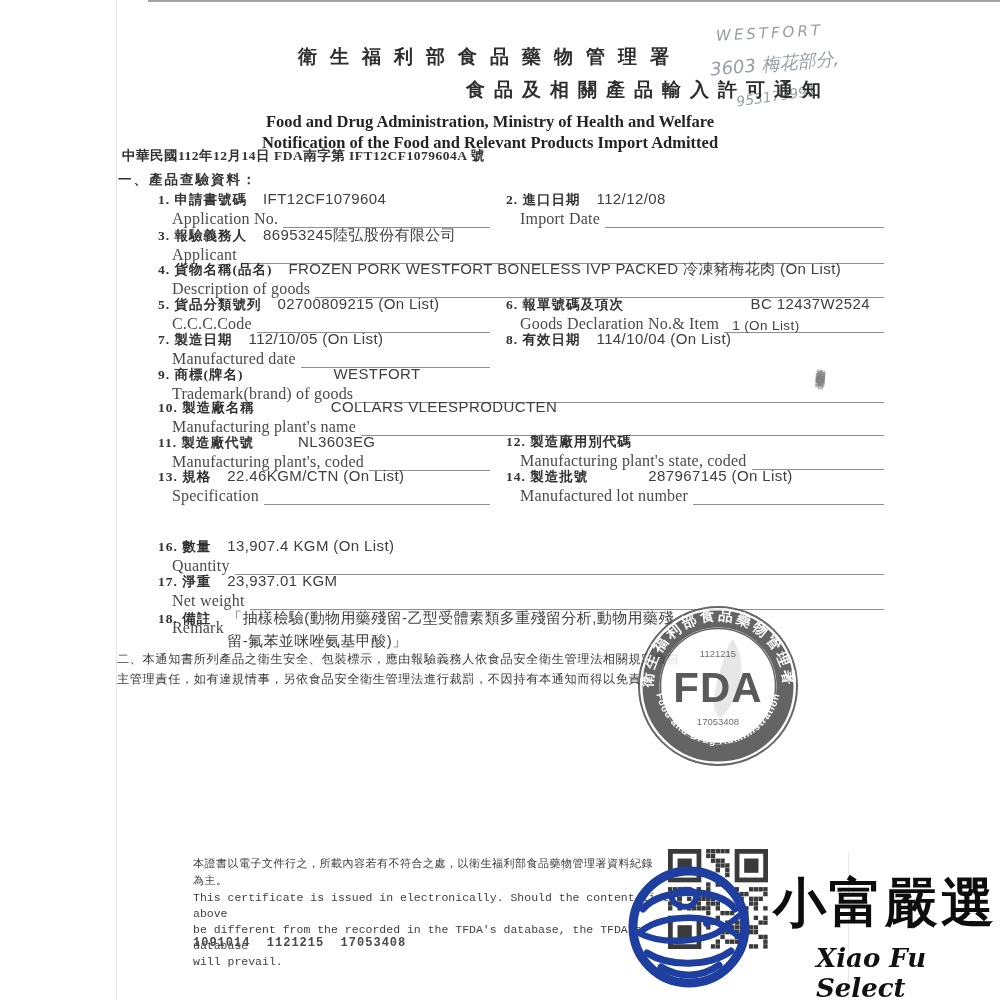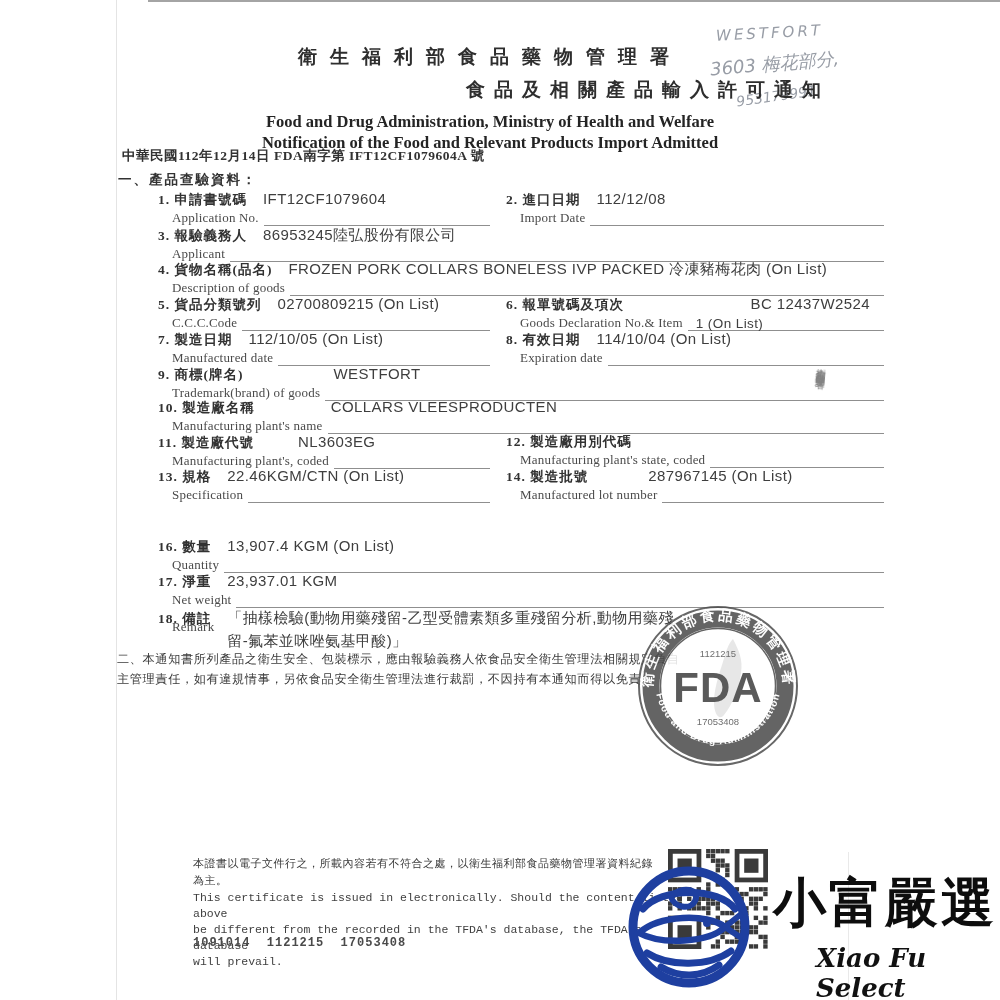--- a/index.html
+++ b/index.html
@@ -20,21 +20,21 @@
   
   .hw{position:absolute;color:#989da6;font-family:"DejaVu Sans",sans-serif;font-style:italic;}
   
   .field{position:absolute;}
   .r1{display:flex;align-items:baseline;}
   .fl{white-space:nowrap;font-weight:600;font-size:13.5px;color:#323232;letter-spacing:1px;}
   .fv{font-family:"Liberation Sans",sans-serif;font-size:15px;color:#3e3e3e;
       letter-spacing:.4px;margin-left:16px;white-space:nowrap;}
   .fv-wrap{white-space:normal;line-height:1.55;width:448px;}
   .r2{display:flex;align-items:flex-end;padding-left:14px;margin-top:1px;}
-  .fe{font-size:13px;color:#4a4a4a;white-space:nowrap;letter-spacing:.2px;text-align:right;}
+  .fe{font-size:16px;color:#4a4a4a;white-space:nowrap;letter-spacing:.2px;text-align:right;}
   .ul{flex:1;border-bottom:1px solid #8f8f8f;height:2px;margin-left:5px;position:relative;}
   .fv2{position:absolute;left:8px;bottom:-1px;font-family:"Liberation Sans",sans-serif;
        font-size:13.5px;color:#3e3e3e;letter-spacing:.4px;white-space:nowrap;}
   .fv-right{margin-left:auto;padding-right:14px;}
   
   .para2{position:absolute;left:117px;top:650px;width:566px;font-size:12.2px;line-height:1.62;
          color:#3a3a3a;letter-spacing:.6px;}
   
   .seal{position:absolute;left:633px;top:601px;opacity:.85;filter:blur(.3px);}
   
@@ -105,21 +105,21 @@
       </div>
     <div class="r2">
         <span class="fe">Applicant</span>
         <span class="ul"></span>
       </div>
   </div>
 
   <div class="field" style="left:158px;top:260px;width:726px;">
     <div class="r1">
         <span class="fl"><span>4.</span> <span>貨物名稱(品名)</span></span>
-      <span class="fv">FROZEN PORK COLLARS BONELESS IVP PACKED 冷凍豬梅花肉 (On List)</span>
+      <span class="fv">FROZEN PORK WESTFORT BONELESS IVP PACKED 冷凍豬梅花肉 (On List)</span>
       </div>
     <div class="r2">
         <span class="fe">Description of goods</span>
         <span class="ul"></span>
       </div>
   </div>
 
   <div class="field" style="left:158px;top:295px;width:332px;">
     <div class="r1">
         <span class="fl"><span>5.</span> <span>貨品分類號列</span></span>
@@ -150,24 +150,20 @@
       </div>
     <div class="r2">
         <span class="fe">Manufactured date</span>
         <span class="ul"></span>
       </div>
   </div>
   <div class="field" style="left:506px;top:330px;width:378px;">
     <div class="r1">
         <span class="fl"><span>8.</span> <span>有效日期</span></span>
       <span class="fv">114/10/04  (On List)</span>
-      </div>
-    <div class="r2">
-        <span class="fe">Expiration date</span>
-        <span class="ul"></span>
       </div>
   </div>
 
   <div class="field" style="left:158px;top:365px;width:726px;">
     <div class="r1">
         <span class="fl"><span>9.</span> <span>商標(牌名)</span></span>
       <span class="fv" style="margin-left:90px;">WESTFORT</span>
       </div>
     <div class="r2">
         <span class="fe">Trademark(brand) of goods</span>

